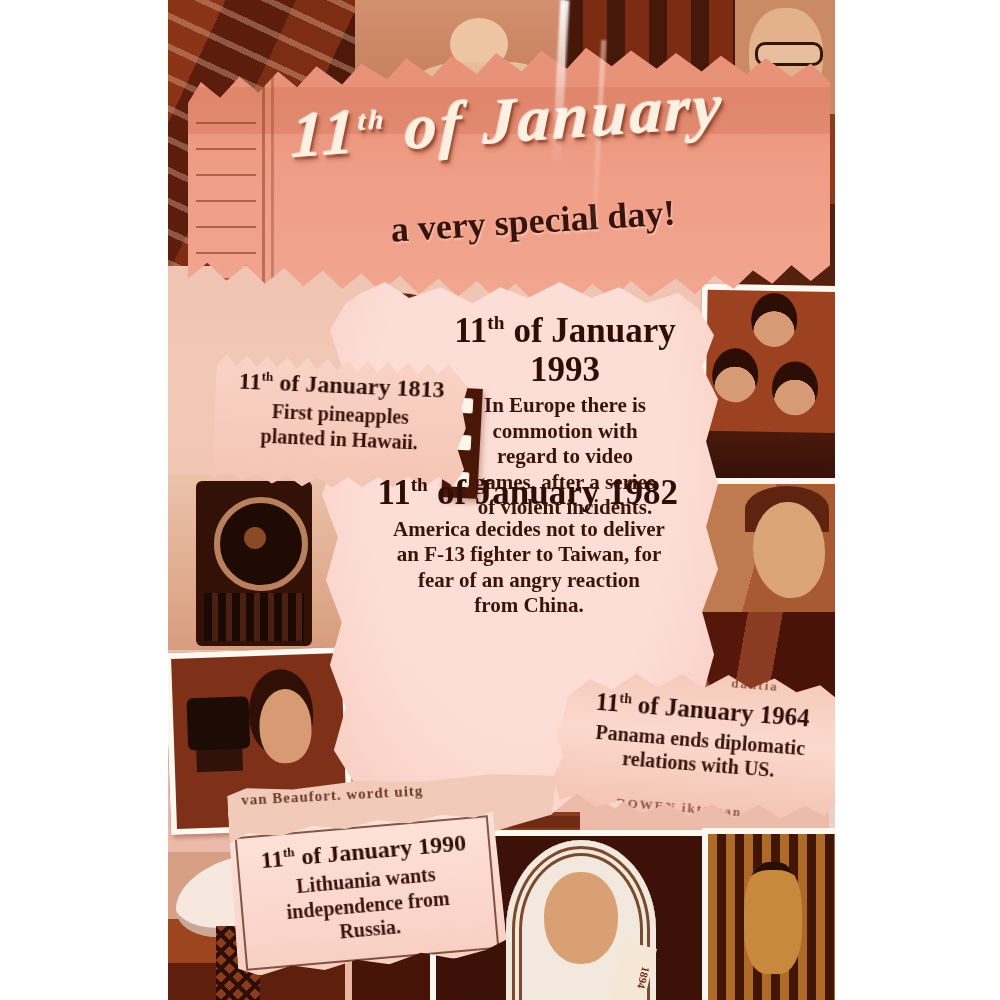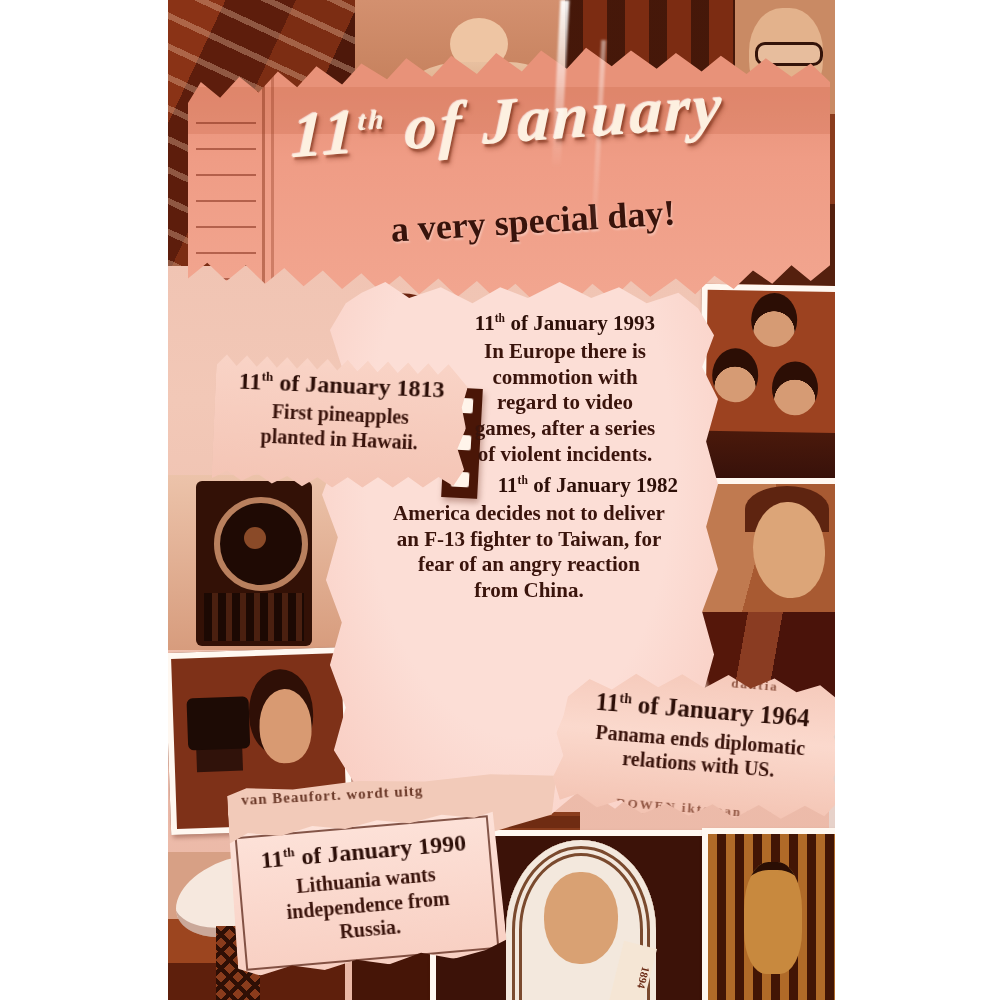--- a/index.html
+++ b/index.html
@@ -112,21 +112,21 @@
     clip-path:polygon(1% 8%,8% 2%,20% 6%,32% 1%,44% 5%,56% 1%,68% 5%,80% 1%,92% 5%,99% 2%,100% 90%,92% 96%,80% 100%,68% 94%,56% 100%,44% 95%,32% 100%,20% 95%,8% 100%,0 94%);}
   #clip-1990 .frame{position:absolute;inset:6px 8px;border:2px solid rgba(80,25,12,.7);}
   #title-script{left:60px;top:84px;width:560px;z-index:5;text-align:center;
     transform:rotate(-4deg) skewX(-6deg);font-style:italic;font-weight:700;font-size:64px;
     color:#fdf0e0;letter-spacing:3px;
     text-shadow:-1px -1px 1px rgba(255,255,255,.75), 2px 3px 2px rgba(120,45,22,.55), 3px 5px 4px rgba(120,45,22,.35);}
   #title-script sup{font-size:.42em;}
   #subtitle{left:150px;top:200px;width:430px;z-index:5;text-align:center;transform:rotate(-3.5deg);
     font-weight:700;font-size:36px;color:#38130b;text-shadow:1px 2px 2px rgba(255,255,255,.35);}
   .ev{position:absolute;z-index:5;}
-  .ev-head{font-weight:700;font-size:21px;color:#2d0f08;line-height:1.1;}
+  .ev-head{font-weight:700;font-size:35px;color:#2d0f08;line-height:1.1;}
   .ev-head sup{font-size:.55em;}
   .ev-head .rest{margin-left:.26em;}
   .ev-body{font-weight:700;font-size:21px;line-height:1.22;color:#3a140c;white-space:pre-line;
     text-align:center;margin:4px auto 0;}
   #t1993{left:272px;top:312px;width:250px;text-align:center;}
   #t1982{left:206px;top:474px;width:310px;} #t1982 .ev-head{text-align:right;padding-right:6px;}
   #t1923{left:168px;top:622px;width:250px;} #t1923 .ev-head{text-align:left;}
   #t1923 .ev-body{width:218px;}
   .clip-text{position:absolute;inset:0;z-index:5;text-align:center;}
   #stamp-1813 .ev-head{font-size:24px;padding-top:18px;}

